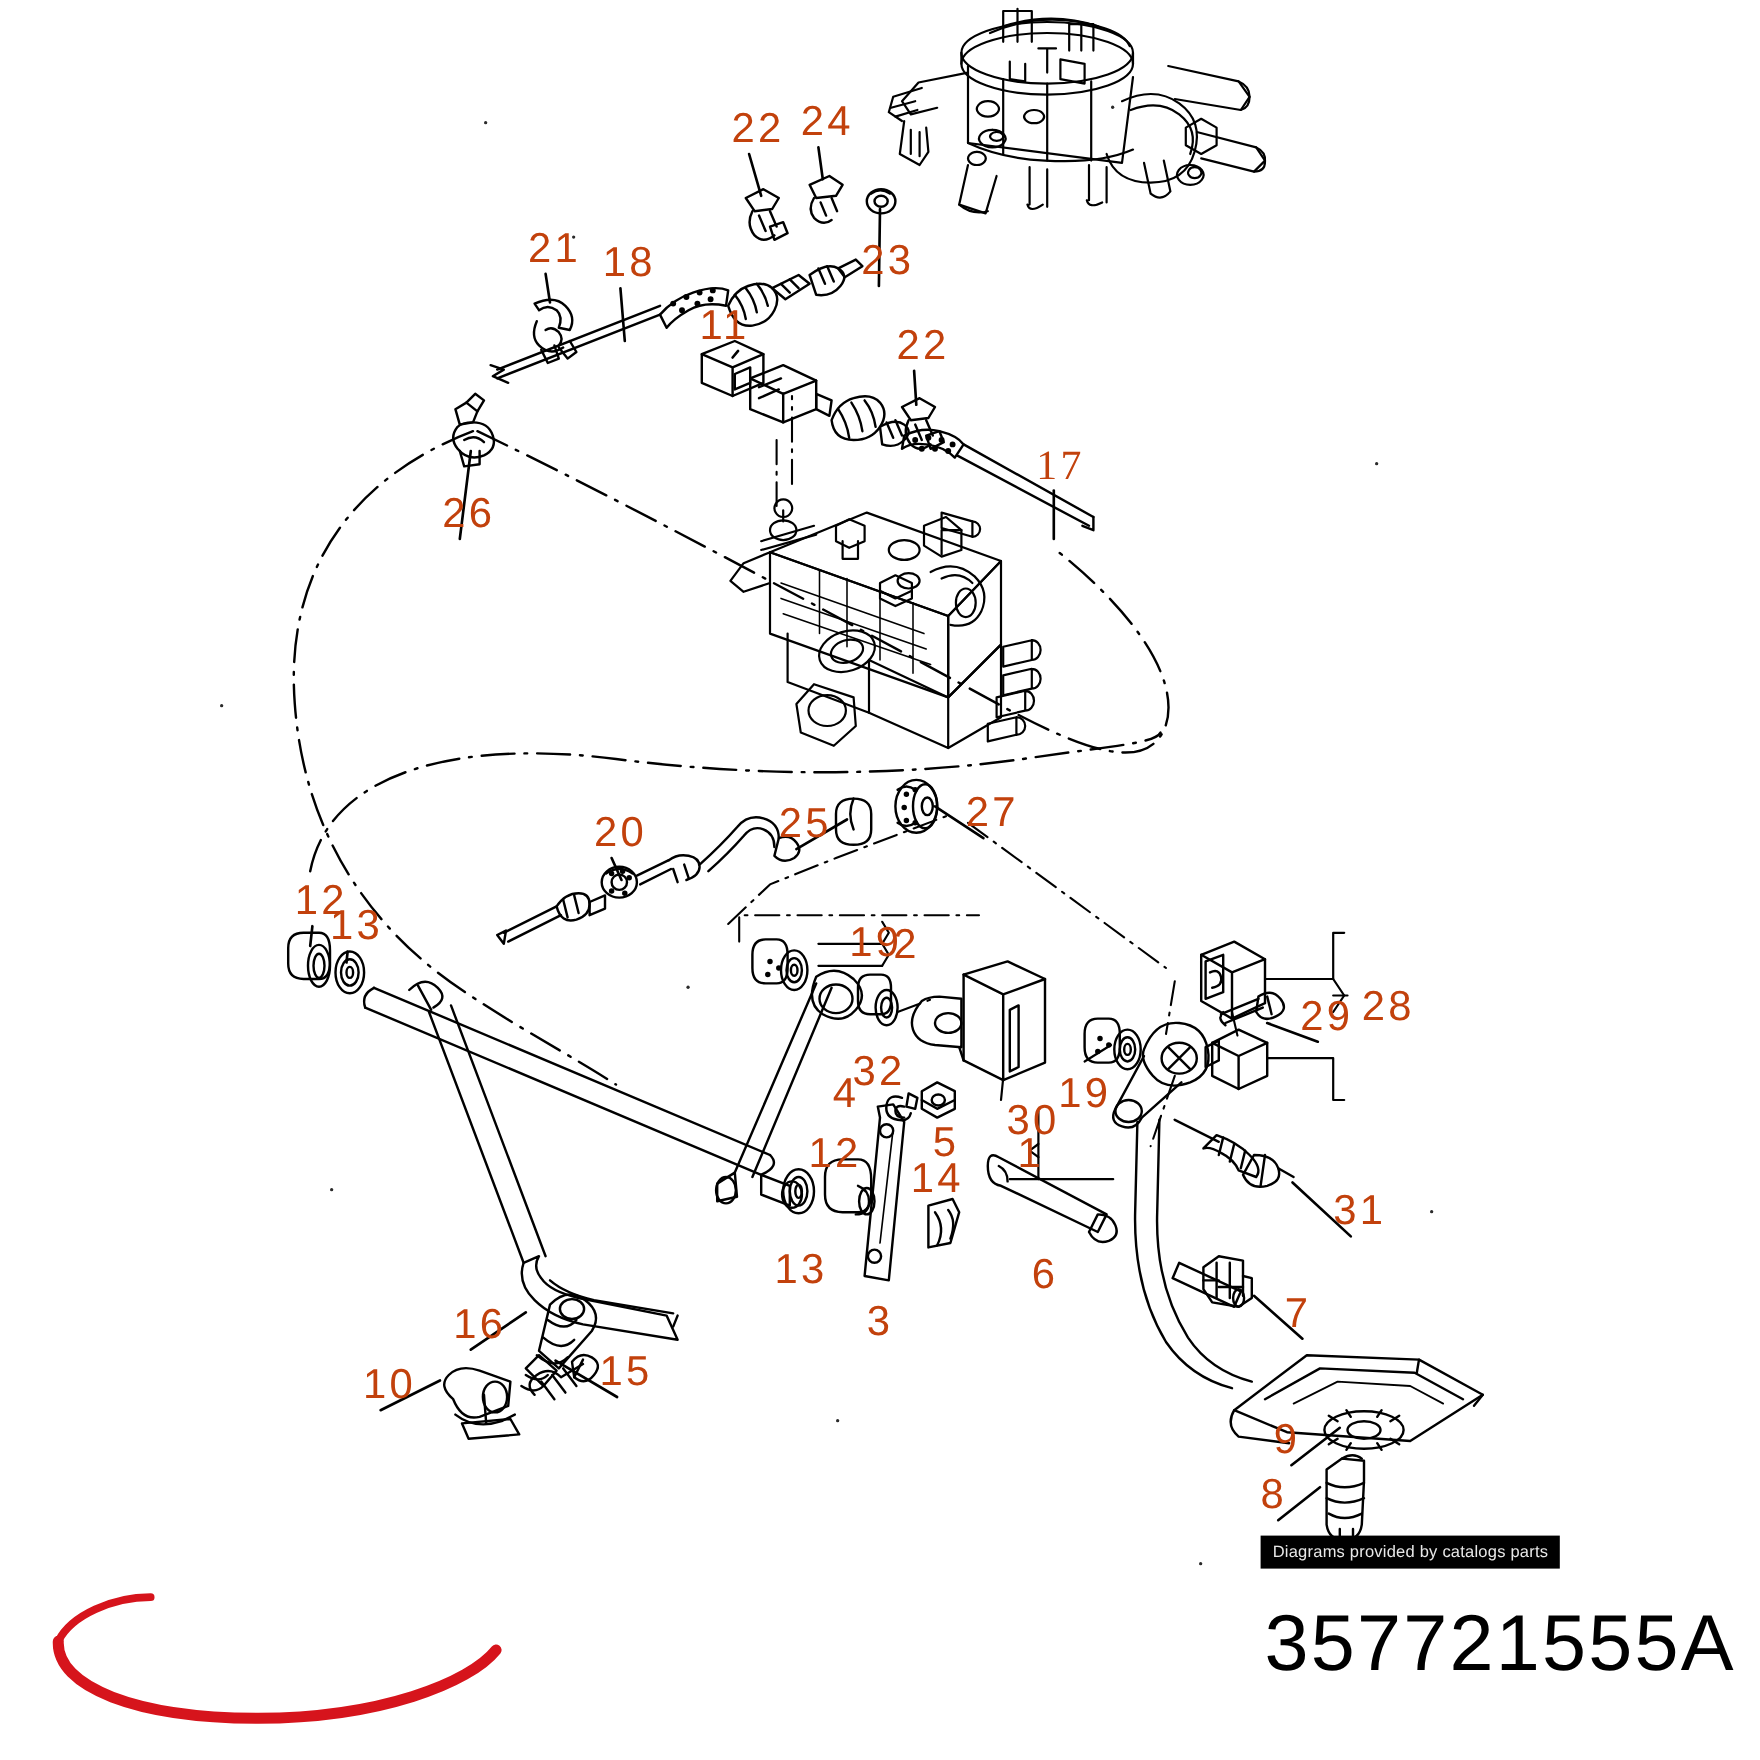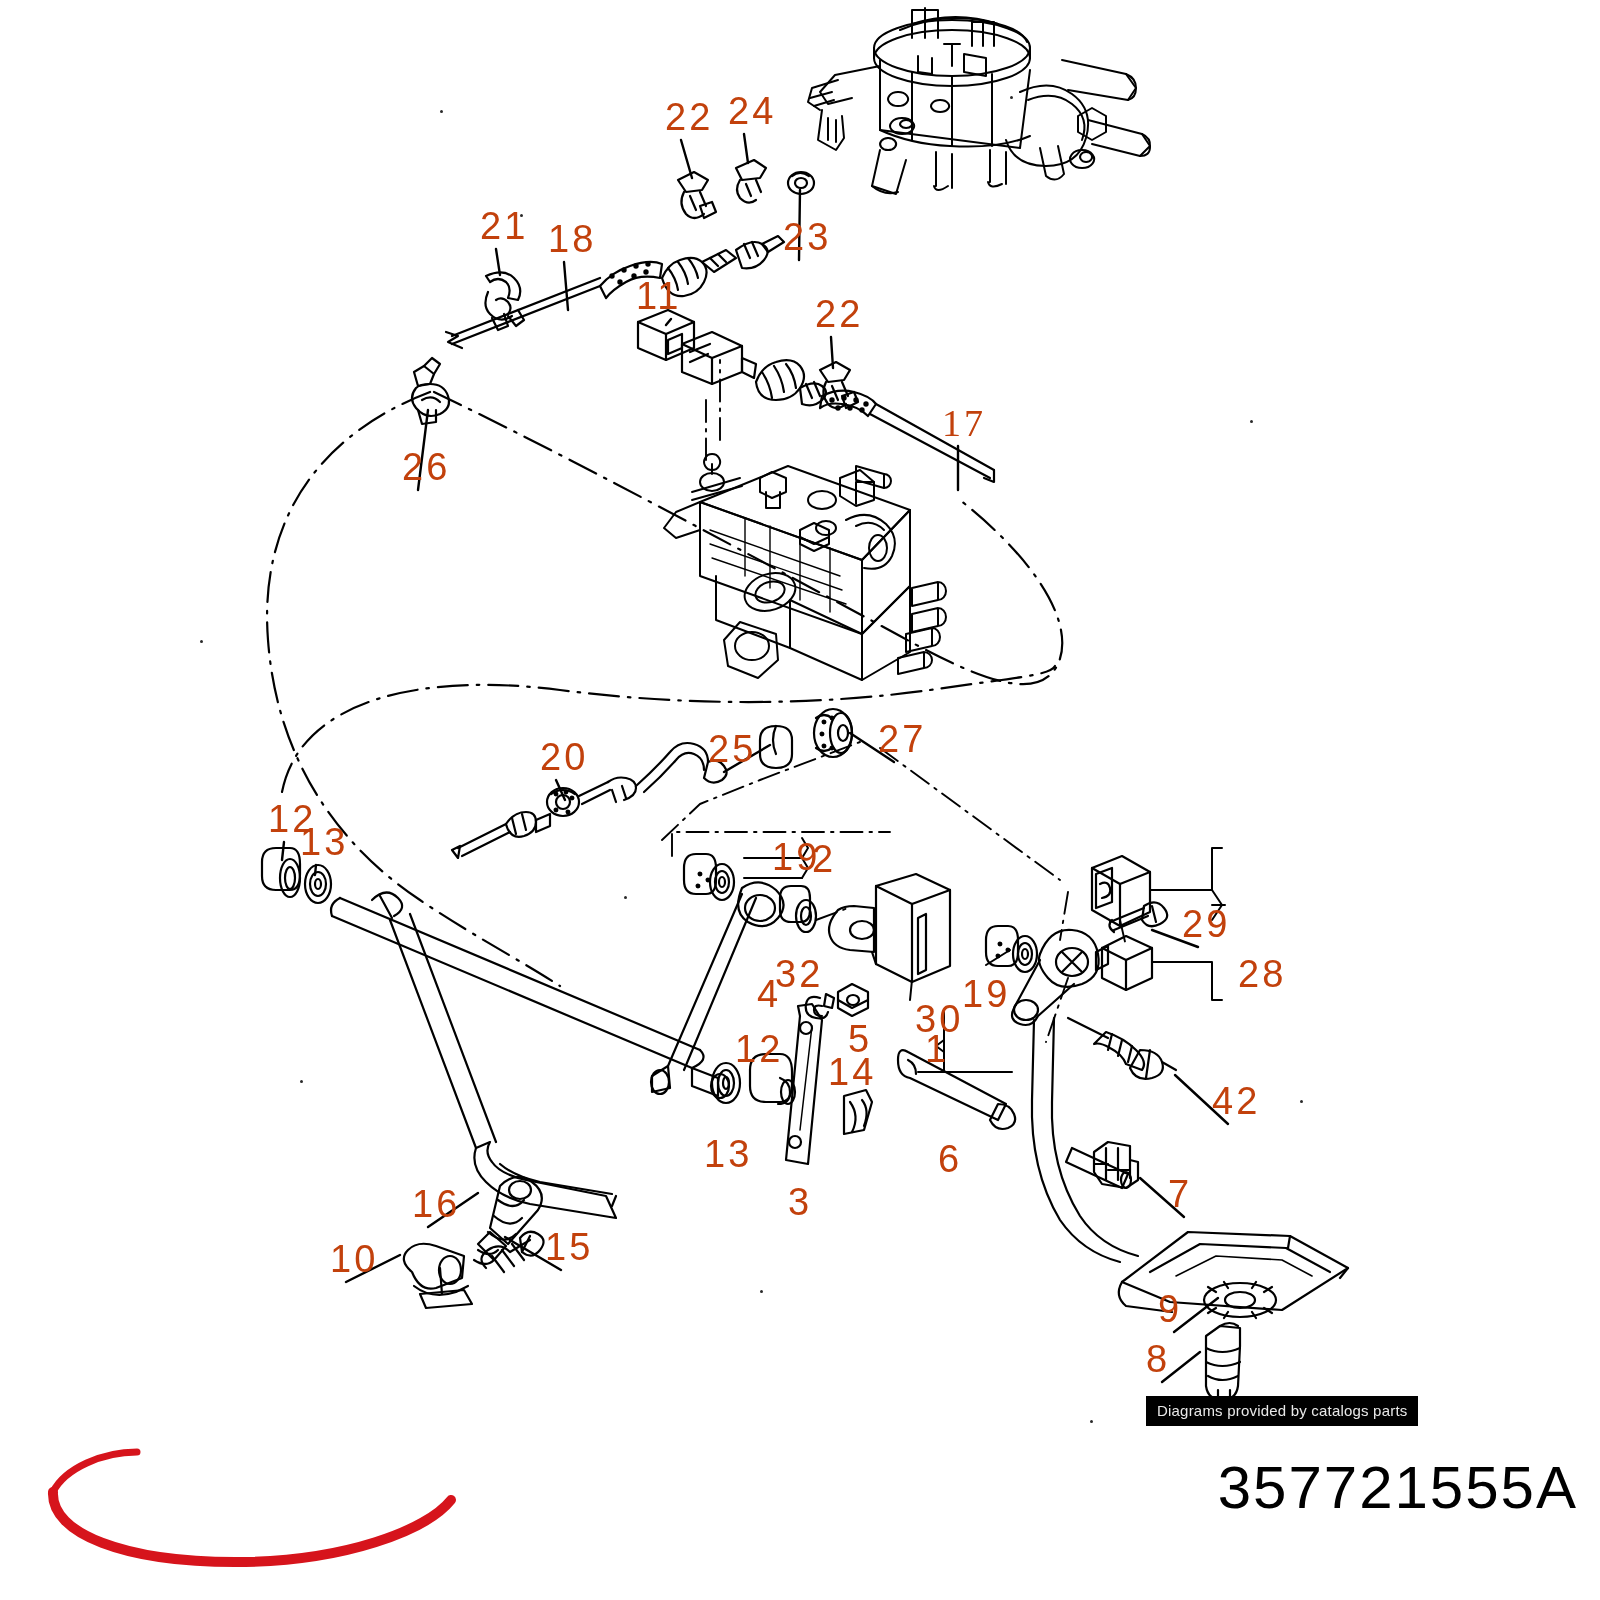--- a/index.html
+++ b/index.html
@@ -15,21 +15,21 @@
            font-size:38px;line-height:1;letter-spacing:3px;color:#c2410c;
            white-space:nowrap;}
 
   
   #footer{position:absolute;left:0;top:1412px;width:1600px;height:188px;}
   #vag-logo{position:absolute;left:45px;top:14px;width:420px;height:150px;}
   #vag-word{position:absolute;left:150px;top:36px;font-family:"Liberation Sans",sans-serif;
             font-weight:bold;font-style:italic;font-size:96px;color:#d6141c;
             letter-spacing:-3px;line-height:1;}
   #part-number{position:absolute;right:22px;top:46px;font-family:"Liberation Sans",sans-serif;
-               font-size:60px;letter-spacing:2px;color:#000;line-height:1;}
+               font-size:72px;letter-spacing:2px;color:#000;line-height:1;}
   #watermark{position:absolute;left:1146px;top:1396px;background:#000;color:#e8e8e8;
              font-family:"Liberation Sans",sans-serif;font-size:15px;
              padding:6px 11px 7px 11px;white-space:nowrap;letter-spacing:.2px;}
   .speck{position:absolute;background:#2a2a2a;border-radius:50%;}
 </style>
 </head>
 <body>
 
 <div id="diagram-root">
 
@@ -584,22 +584,22 @@
       <div class="callout" style="left: 848px; top: 1020px;">5</div>
       <div class="callout" style="left: 915px; top: 1000px;">30</div>
       <div class="callout" style="left: 962px; top: 975px;">19</div>
       <div class="callout" style="left: 925px; top: 1030px;">1</div>
       <div class="callout" style="left: 735px; top: 1030px;">12</div>
       <div class="callout" style="left: 828px; top: 1053px;">14</div>
       <div class="callout" style="left: 704px; top: 1135px;">13</div>
       <div class="callout" style="left: 788px; top: 1183px;">3</div>
       <div class="callout" style="left: 938px; top: 1140px;">6</div>
       <div class="callout" style="left: 1182px; top: 905px;">29</div>
-      <div class="callout" style="left: 1238px; top: 955px;">28</div>
-      <div class="callout" style="left: 1212px; top: 1082px;">42</div>
+      <div class="callout" style="left: 1238px; top: 896px;">28</div>
+      <div class="callout" style="left: 1212px; top: 1082px;">31</div>
       <div class="callout" style="left: 1168px; top: 1175px;">7</div>
       <div class="callout" style="left: 412px; top: 1185px;">16</div>
       <div class="callout" style="left: 330px; top: 1240px;">10</div>
       <div class="callout" style="left: 545px; top: 1228px;">15</div>
       <div class="callout" style="left: 1158px; top: 1290px;">9</div>
       <div class="callout" style="left: 1146px; top: 1340px;">8</div>
     </div>
 
   <div class="speck" style="left:520px;top:214px;width:3px;height:3px;"></div>
   <div class="speck" style="left:1010px;top:96px;width:3px;height:3px;"></div>

